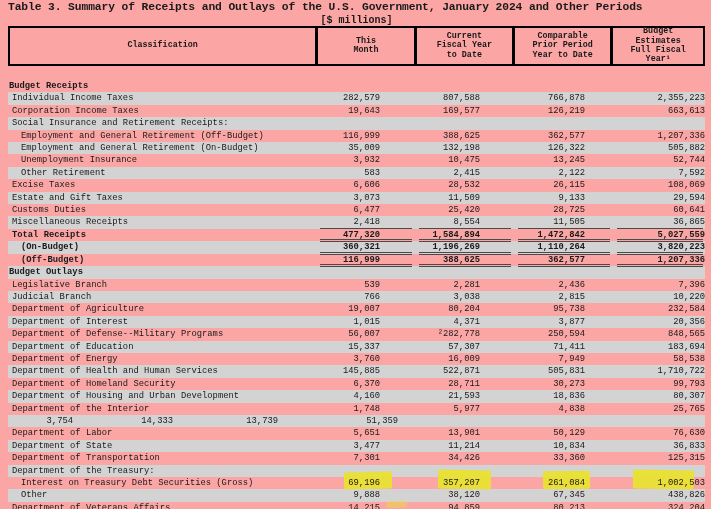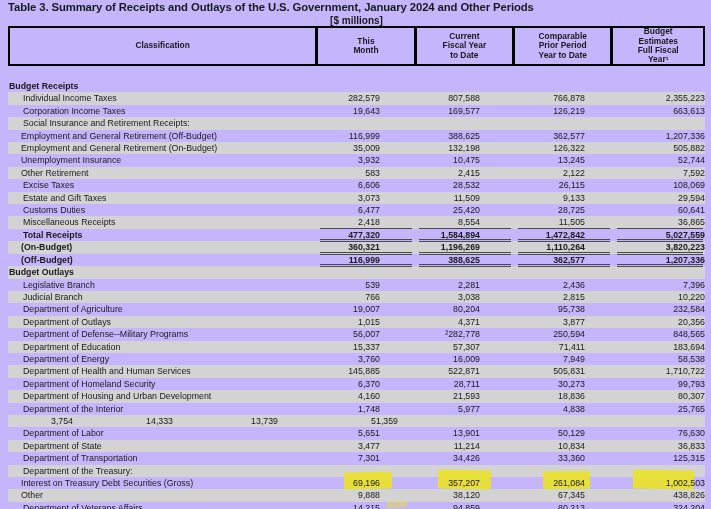--- a/index.html
+++ b/index.html
@@ -1,21 +1,21 @@
 <!DOCTYPE html>
 <html style="--shade: #d3d3d3; --hl: #e9e132; --ink: #1a1a1a; --line: #4a4a4a; --border: #000000;"><head>
 <meta charset="utf-8">
 <style>
   :root{
     --shade:#d3d3d3; --hl:#e9e132; --ink:#1a1a1a; --line:#4a4a4a; --border:#000;
   }
   html,body{margin:0;padding:0;background:#fff;}
   .page{
     position:relative; width:711px; height:509px; overflow:hidden;
-    background:#c4b5fd; font-family:Liberation Sans, sans-serif; color:var(--ink);
+    background:#fca5a5; font-family:Liberation Mono, monospace; color:var(--ink);
   }
   .title{
     position:absolute; left:8px; top:1px; font-size:11.3px; font-weight:bold;
     letter-spacing:-0.1px; white-space:nowrap;
   }
   .subtitle{
     position:absolute; left:8px; top:15px; width:697px; text-align:center;
     font-size:10px; font-weight:bold;
   }
   .header-table{
@@ -26,21 +26,21 @@
     box-sizing:border-box; display:flex; align-items:center; justify-content:center;
     text-align:center; font-size:8.4px; font-weight:bold; line-height:9.3px;
   }
   .hcell + .hcell{ border-left:3px solid var(--border); }
   .hc0{width:44.05%;} .hc1,.hc2,.hc3{width:14.2%;} .hc4{width:13.35%;}
   .tbody{ position:absolute; left:8px; top:80px; width:697px; }
   .row{ display:flex; height:12.42px; font-size:8.8px; line-height:12.5px; }
   .row.shaded{ background:var(--shade); }
   .row.bold{ font-weight:bold; }
   .c0{ box-sizing:border-box; width:307px; white-space:nowrap; overflow:hidden; }
-  .ind0{ padding-left:1px; } .ind1{ padding-left:15px; } .ind2{ padding-left:13px; }
+  .ind0{ padding-left:1px; } .ind1{ padding-left:4px; } .ind2{ padding-left:13px; }
   .c1,.c2,.c3,.c4{
     box-sizing:border-box; text-align:right; position:relative; white-space:nowrap;
   }
   .c1{ width:99px; padding-right:34px; }
   .c2{ width:99px; padding-right:33px; }
   .c3{ width:99px; padding-right:27px; }
   .c4{ width:93px; }
   .val{ position:relative; z-index:2; }
   .rule-top::before{
     content:""; position:absolute; left:5px; right:2px; top:-1px;
@@ -213,21 +213,21 @@
         <div class="c4"><span class="val">10,220</span></div>
       </div>
       <div class="row">
         <div class="c0 ind1"><span>Department of Agriculture</span></div>
         <div class="c1"><span class="val">19,007</span></div>
         <div class="c2"><span class="val">80,204</span></div>
         <div class="c3"><span class="val">95,738</span></div>
         <div class="c4"><span class="val">232,584</span></div>
       </div>
       <div class="row shaded">
-        <div class="c0 ind1"><span>Department of Outlays</span></div>
+        <div class="c0 ind1"><span>Department of Interest</span></div>
         <div class="c1"><span class="val">1,015</span></div>
         <div class="c2"><span class="val">4,371</span></div>
         <div class="c3"><span class="val">3,877</span></div>
         <div class="c4"><span class="val">20,356</span></div>
       </div>
       <div class="row">
         <div class="c0 ind1"><span>Department of Defense--Military Programs</span></div>
         <div class="c1"><span class="val">56,007</span></div>
         <div class="c2"><span class="val">²282,778</span></div>
         <div class="c3"><span class="val">250,594</span></div>

